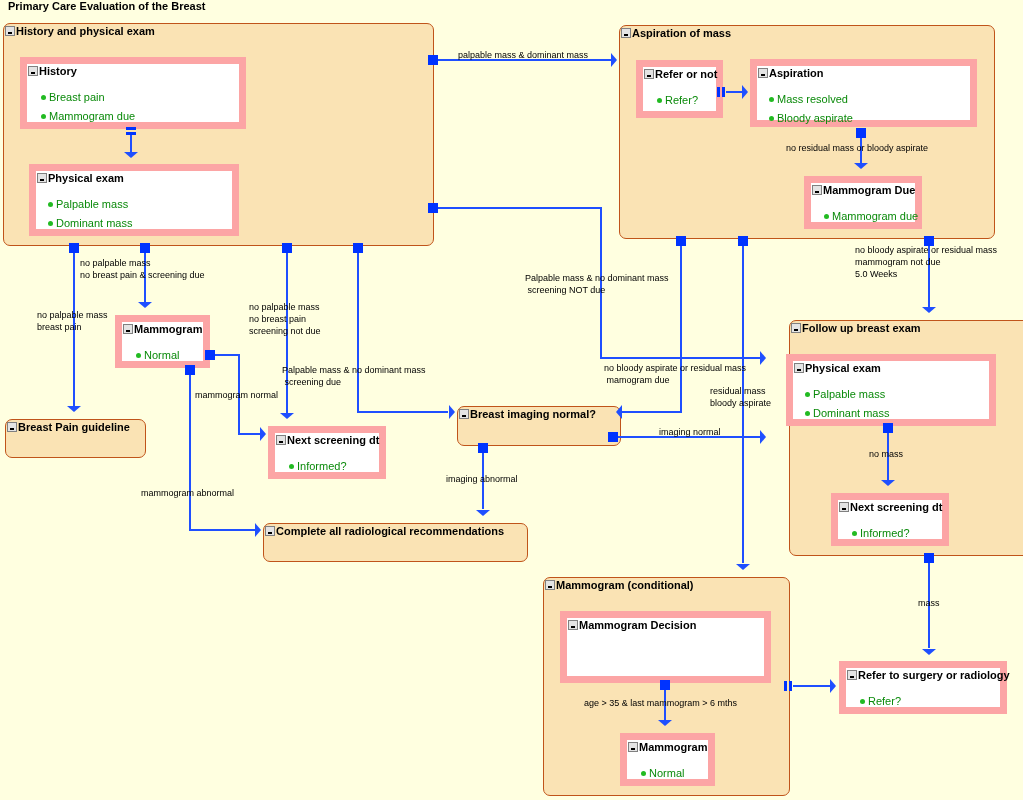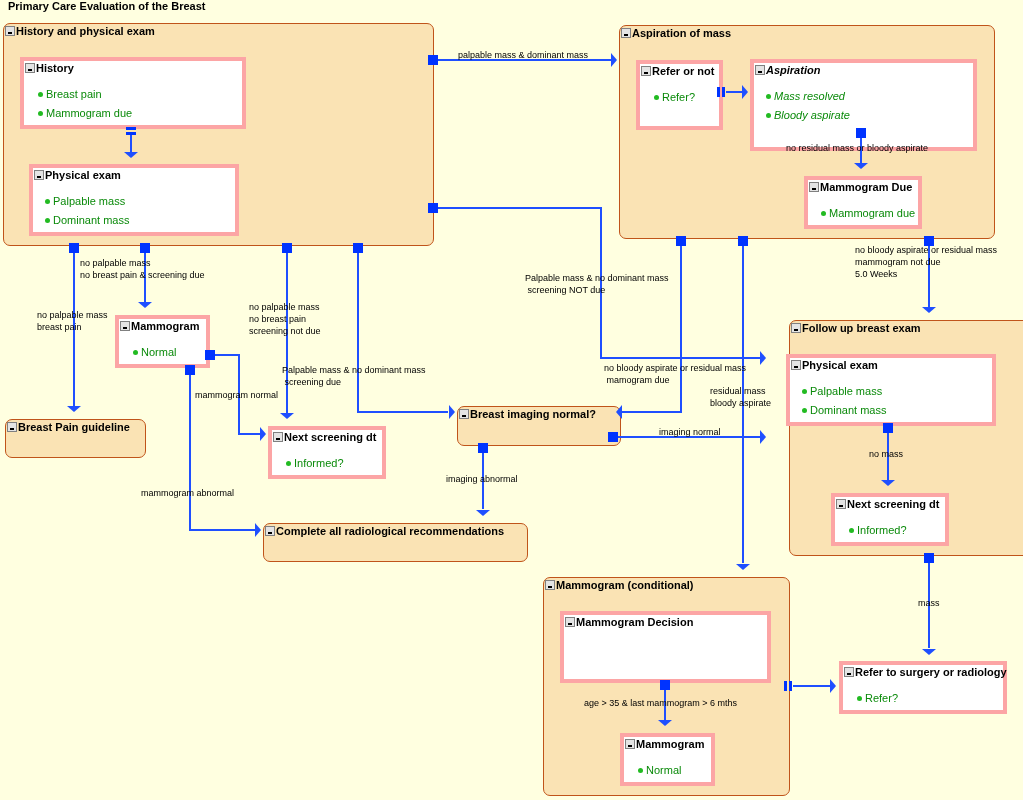--- a/index.html
+++ b/index.html
@@ -9,21 +9,21 @@
     font-family:"Liberation Sans", "DejaVu Sans", sans-serif;
   }
   .title {
     position:absolute; left:8px; top:0px; font-size:11px; font-weight:bold; color:#000;
   }
   .group {
     position:absolute; background:#FAE3B4; border:1px solid #C0541A; border-radius:7px;
     box-sizing:border-box;
   }
   .node {
-    position:absolute; background:#FFFFFF; border:4px solid #fca5a5; box-sizing:border-box;
+    position:absolute; background:#FFFFFF; border:7px solid #fca5a5; box-sizing:border-box;
   }
   .hdr {
     position:absolute; left:1px; top:1px; display:flex; align-items:center;
     font-size:11px; font-weight:bold; color:#000; white-space:nowrap;
   }
   .hdr .mini {
     display:inline-block; width:10px; height:10px; margin-right:1px;
     background:#E4E4E4; border:1px solid #808080; box-sizing:border-box; position:relative;
   }
   .hdr .mini::after {
@@ -105,31 +105,31 @@
   <div class="hdr">
       <span class="mini"></span>
       <span>Physical exam</span>
     </div>
   <div class="items">
     <div class="item"><span class="dot"></span><span>Palpable mass</span></div>
     <div class="item"><span class="dot"></span><span>Dominant mass</span></div>
   </div>
 </div>
 
-<div class="node" style="left:636px;top:60px;width:87px;height:70px;padding-left:17px;">
+<div class="node" style="left:636px;top:60px;width:87px;height:58px;padding-left:17px;">
   <div class="hdr">
       <span class="mini"></span>
       <span>Refer or not</span>
     </div>
   <div class="items" style="left:14px;">
     <div class="item"><span class="dot"></span><span>Refer?</span></div>
   </div>
 </div>
 
-<div class="node" style="left:750px;top:59px;width:227px;height:92px;font-style:italic;">
+<div class="node" style="left:750px;top:59px;width:227px;height:68px;">
   <div class="hdr">
       <span class="mini"></span>
       <span>Aspiration</span>
     </div>
   <div class="items">
     <div class="item"><span class="dot"></span><span>Mass resolved</span></div>
     <div class="item"><span class="dot"></span><span>Bloody aspirate</span></div>
   </div>
 </div>
 

